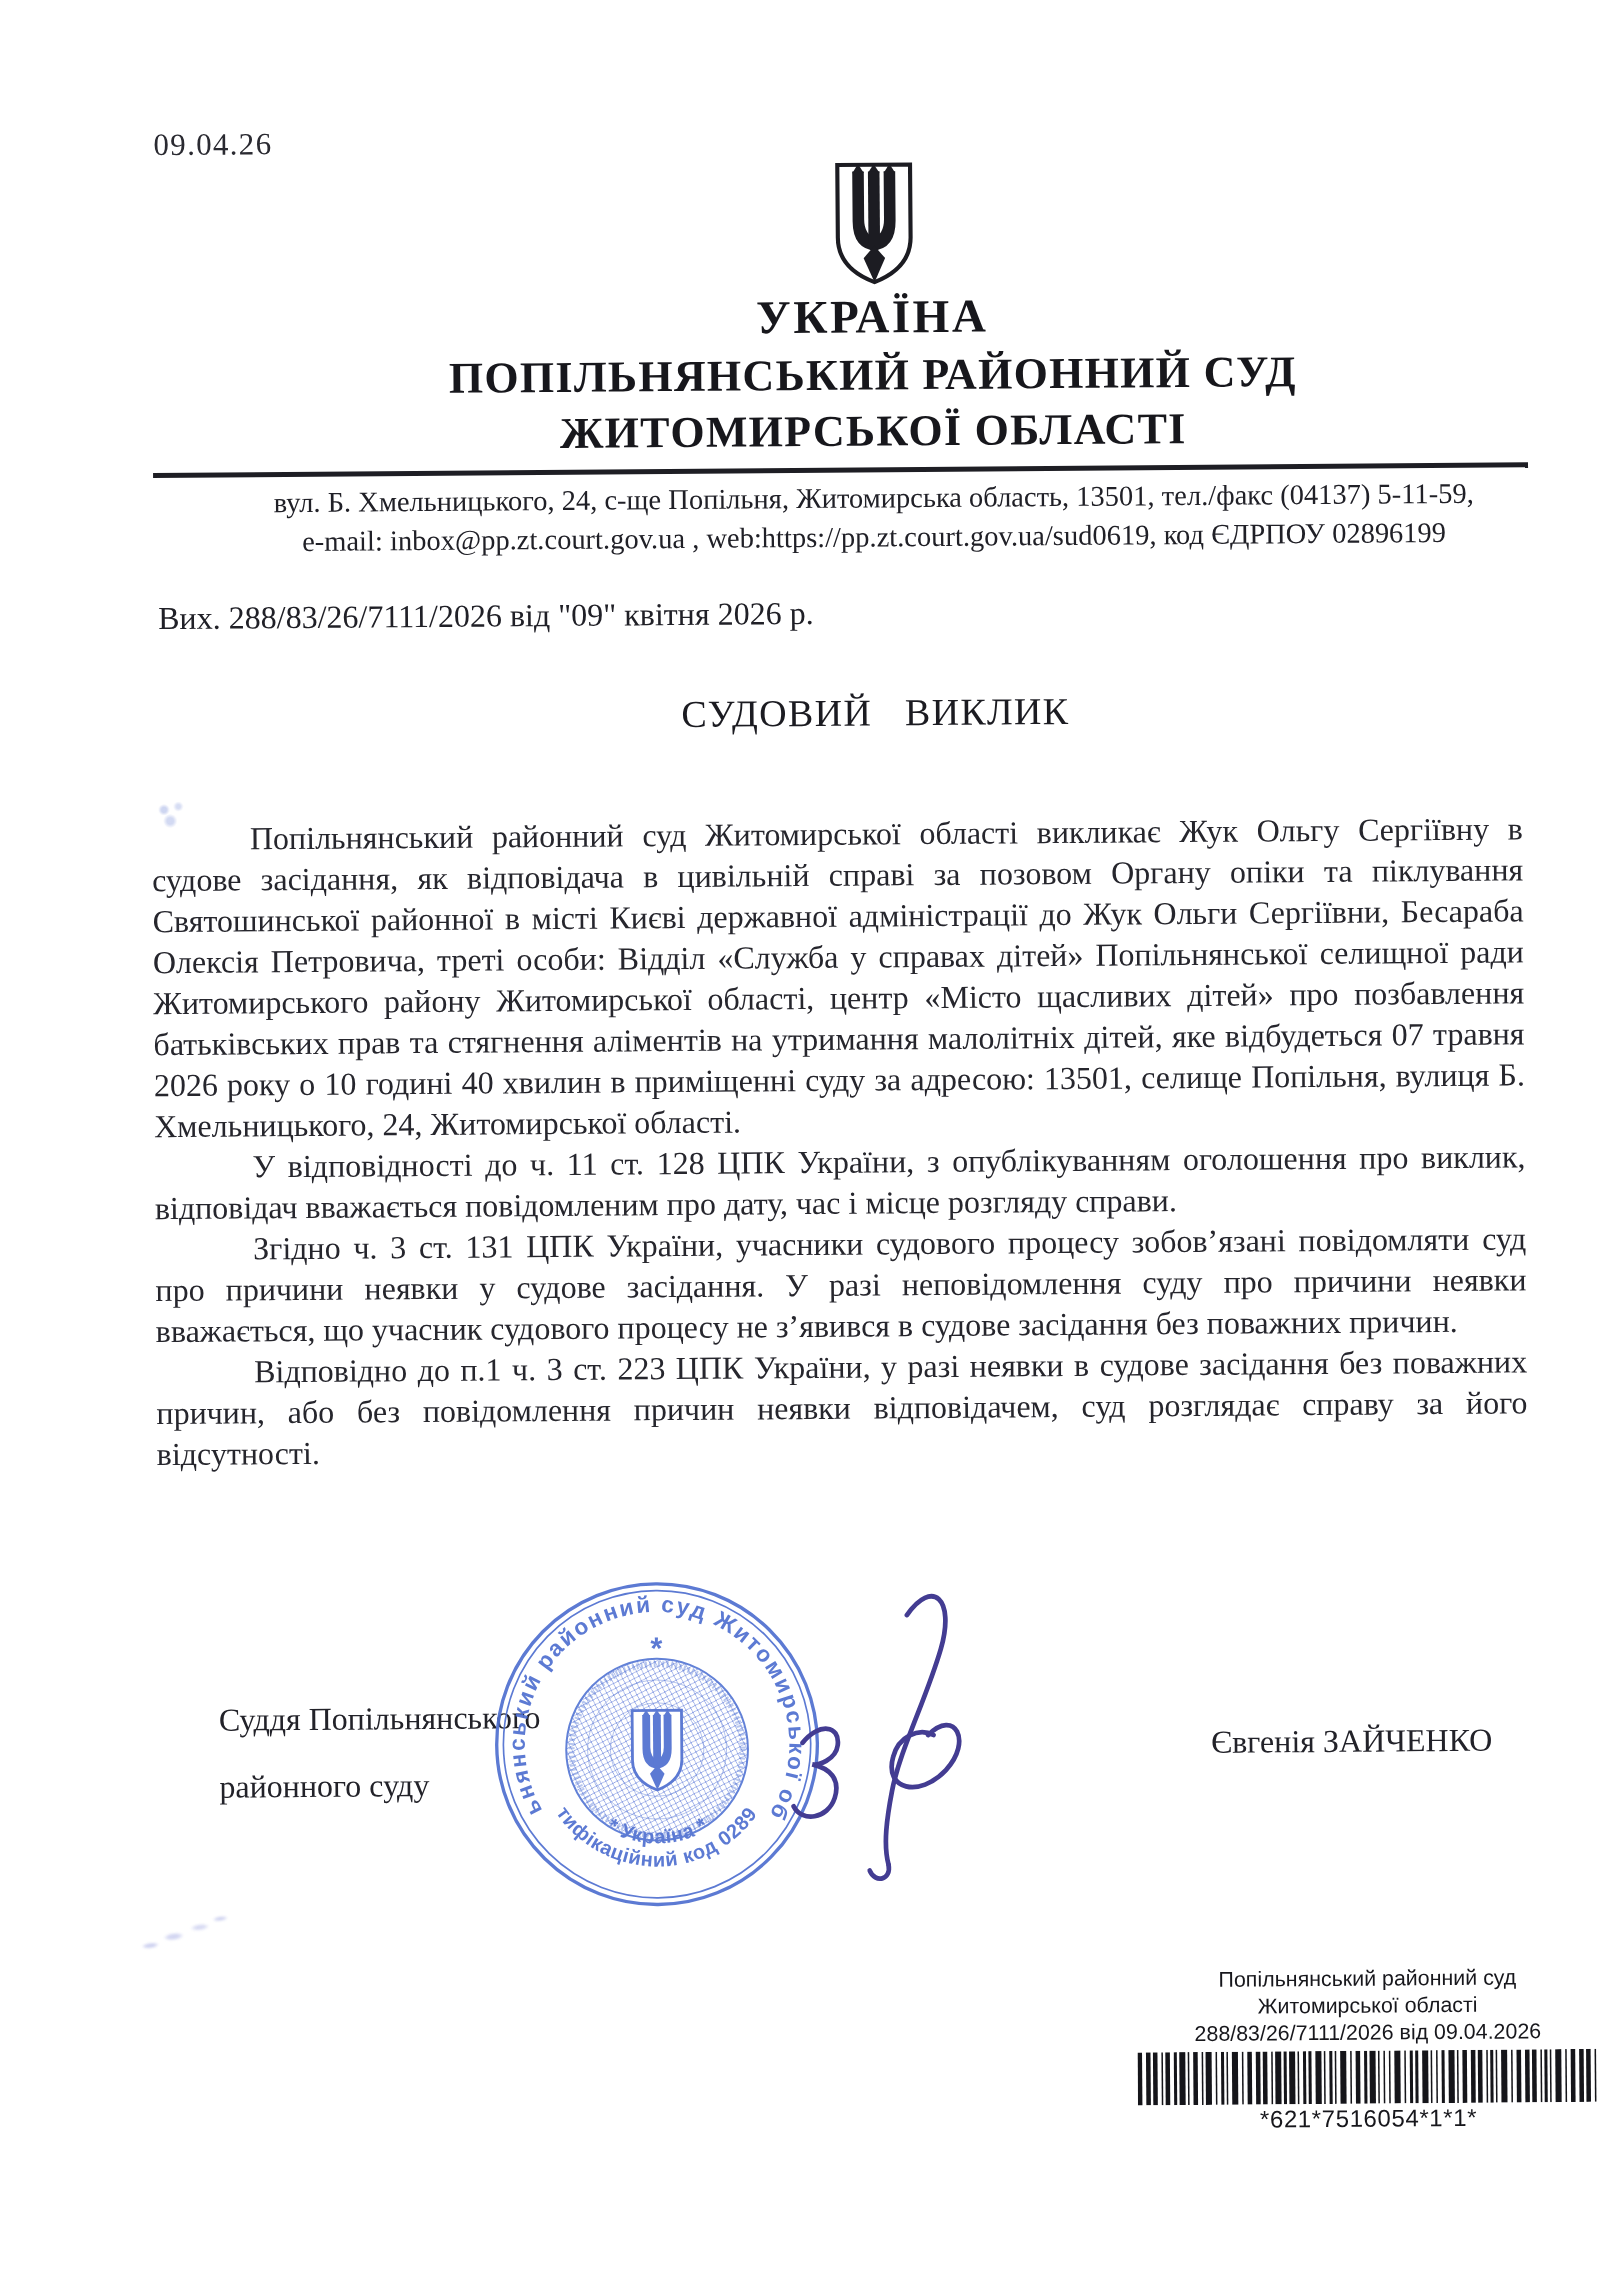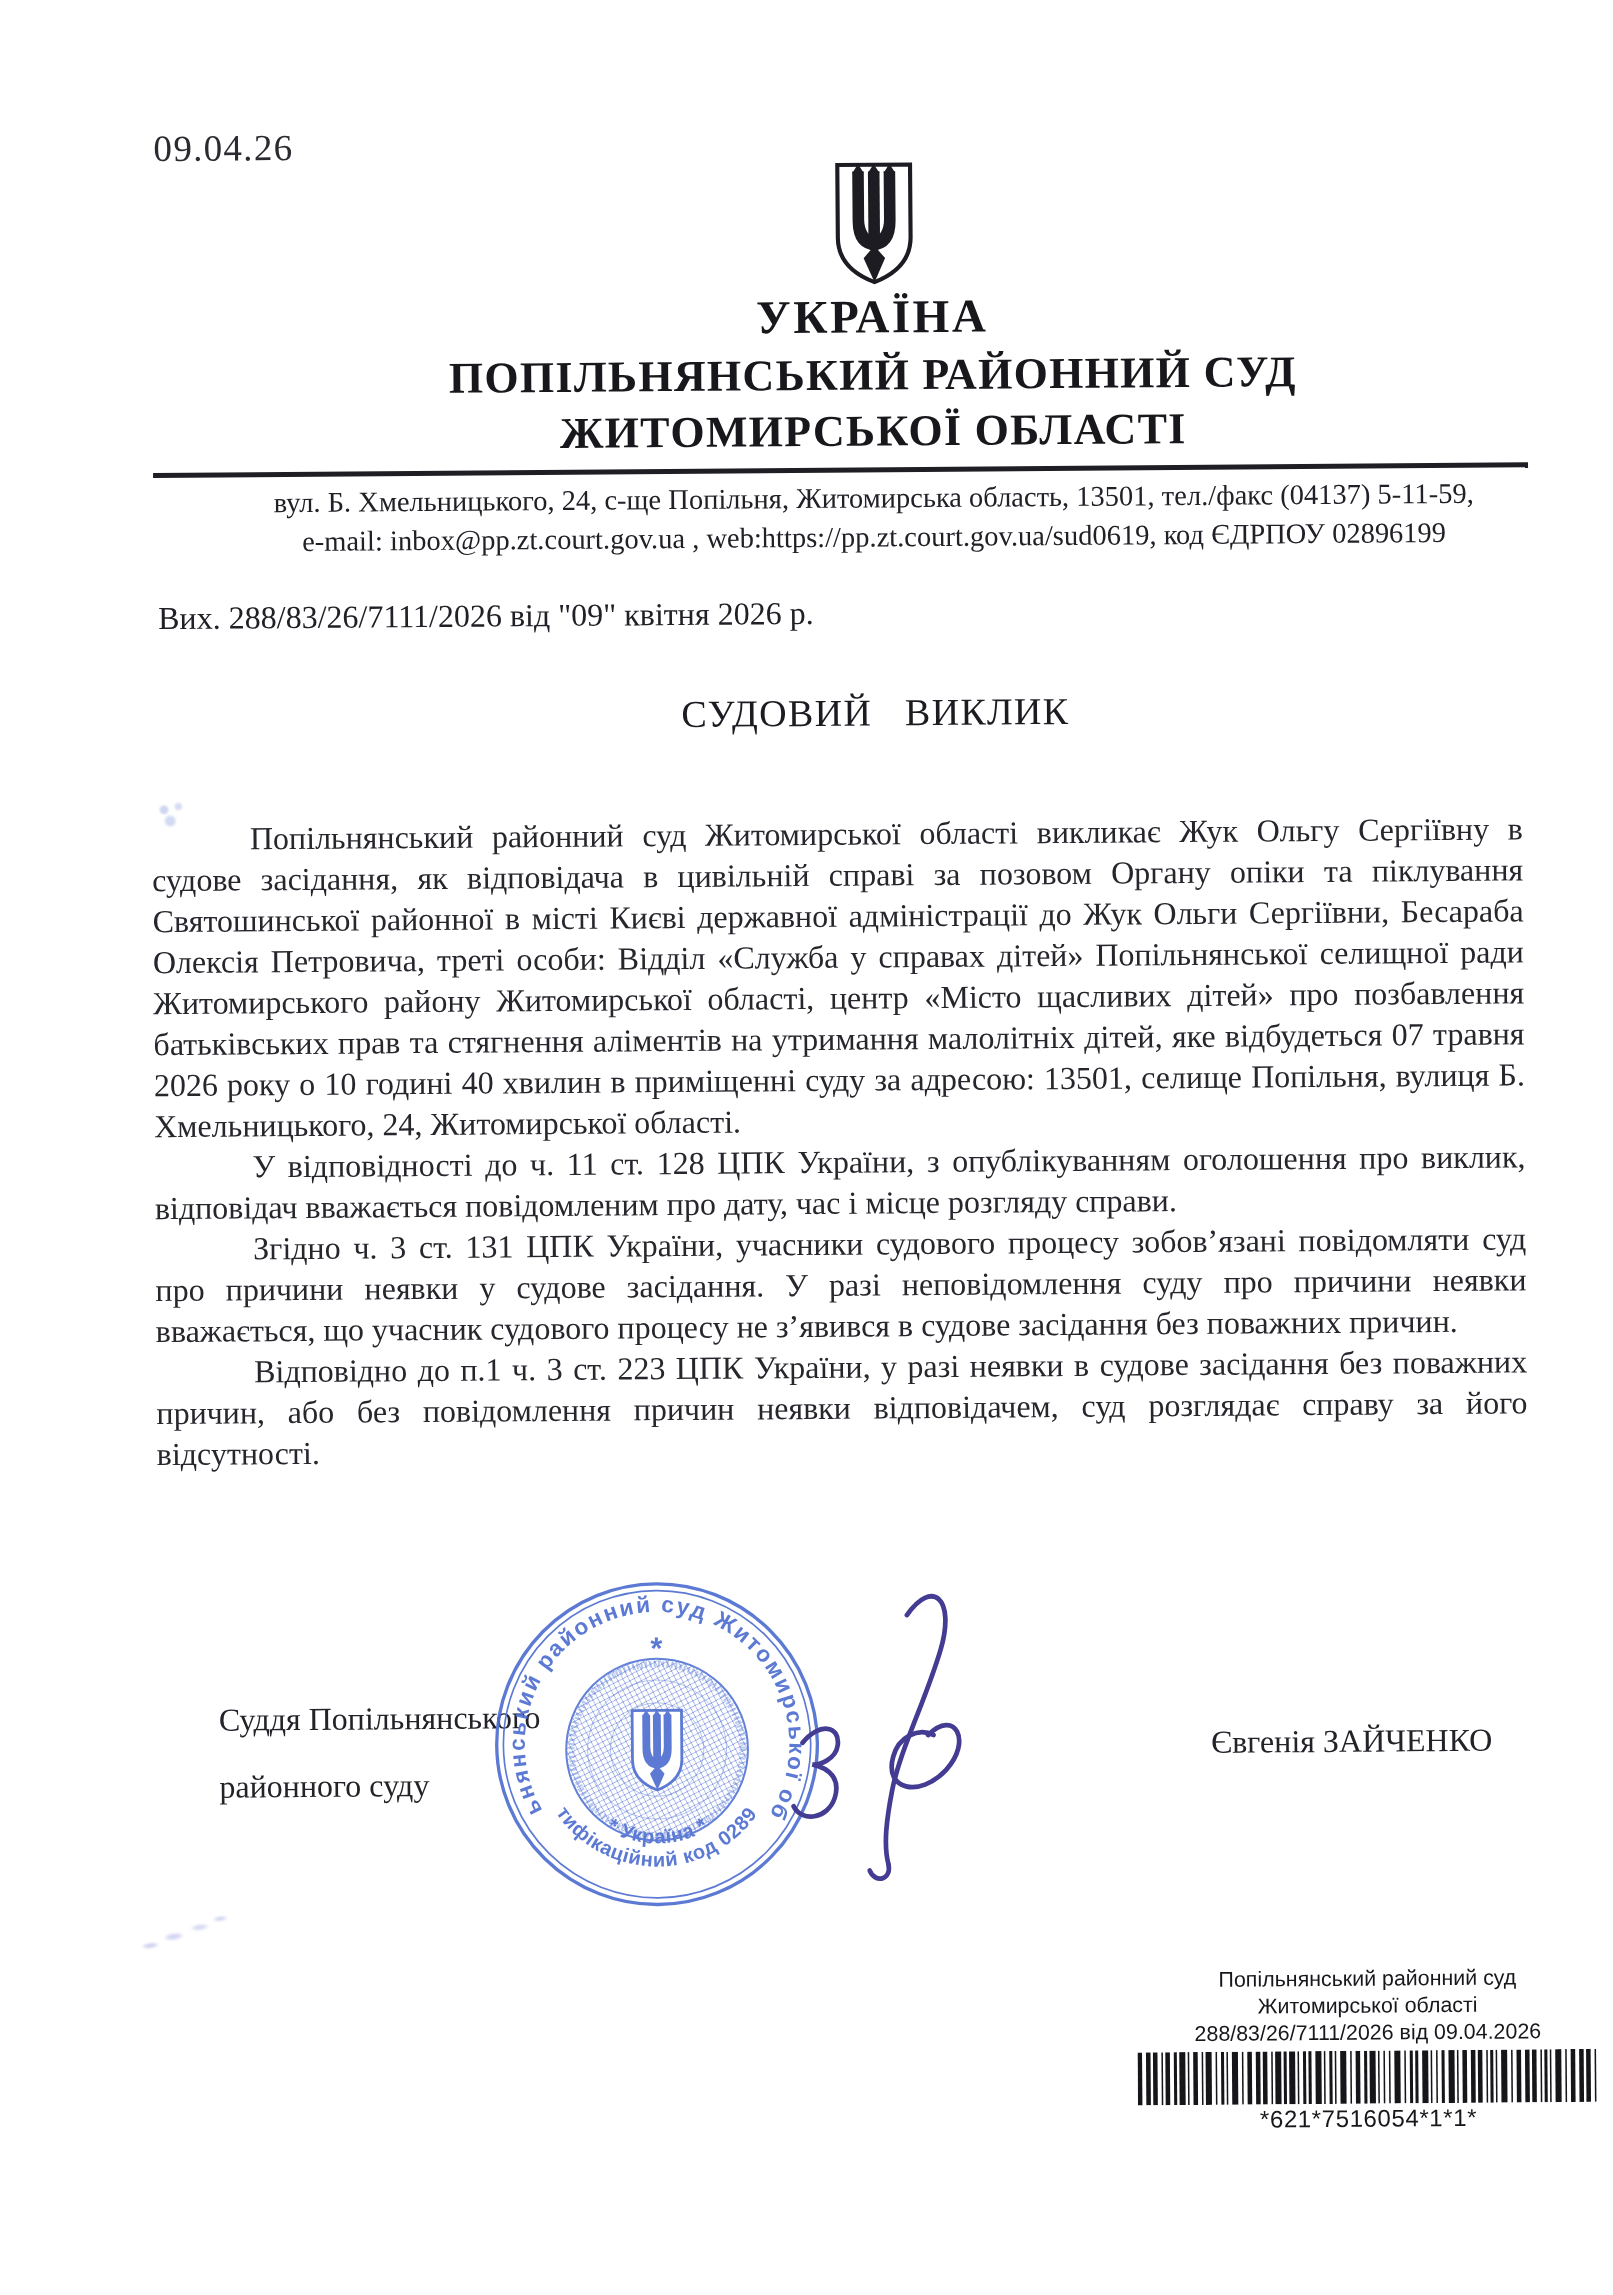--- a/index.html
+++ b/index.html
@@ -4,21 +4,21 @@
 <style>
   html,body { margin:0; padding:0; background:#9a9a9a; }
   .page {
     position:relative; width:1613px; height:2295px; background:#ffffff;
     margin:0 auto; overflow:hidden;
     font-family:"Liberation Serif","DejaVu Serif",serif;
     color:#23232a;
   }
   .inner { position:absolute; inset:0; transform:rotate(-0.45deg); transform-origin:807px 1101px; }
 
-  .scan-date { position:absolute; left:161px; top:122px; font-size:37px; letter-spacing:1.3px; color:#2a2a31; }
+  .scan-date { position:absolute; left:161px; top:122px; font-size:31px; letter-spacing:1.3px; color:#2a2a31; }
 
   .emblem { position:absolute; left:837px; top:162px; width:88px; height:124px; color:#1c1c22; }
 
   .center-band { position:absolute; left:143px; width:1471px; text-align:center; }
   .country   { top:290px; font-size:47px; font-weight:bold; letter-spacing:2.6px; color:#17171c; }
   .court-1   { top:350px; font-size:44px; font-weight:bold; letter-spacing:1.3px; color:#17171c; }
   .court-2   { top:406px; font-size:44px; font-weight:bold; letter-spacing:1.3px; color:#17171c; }
 
   .rule { position:absolute; left:158px; top:468px; width:1375px; height:4.5px; background:#1e1e24; }
 

